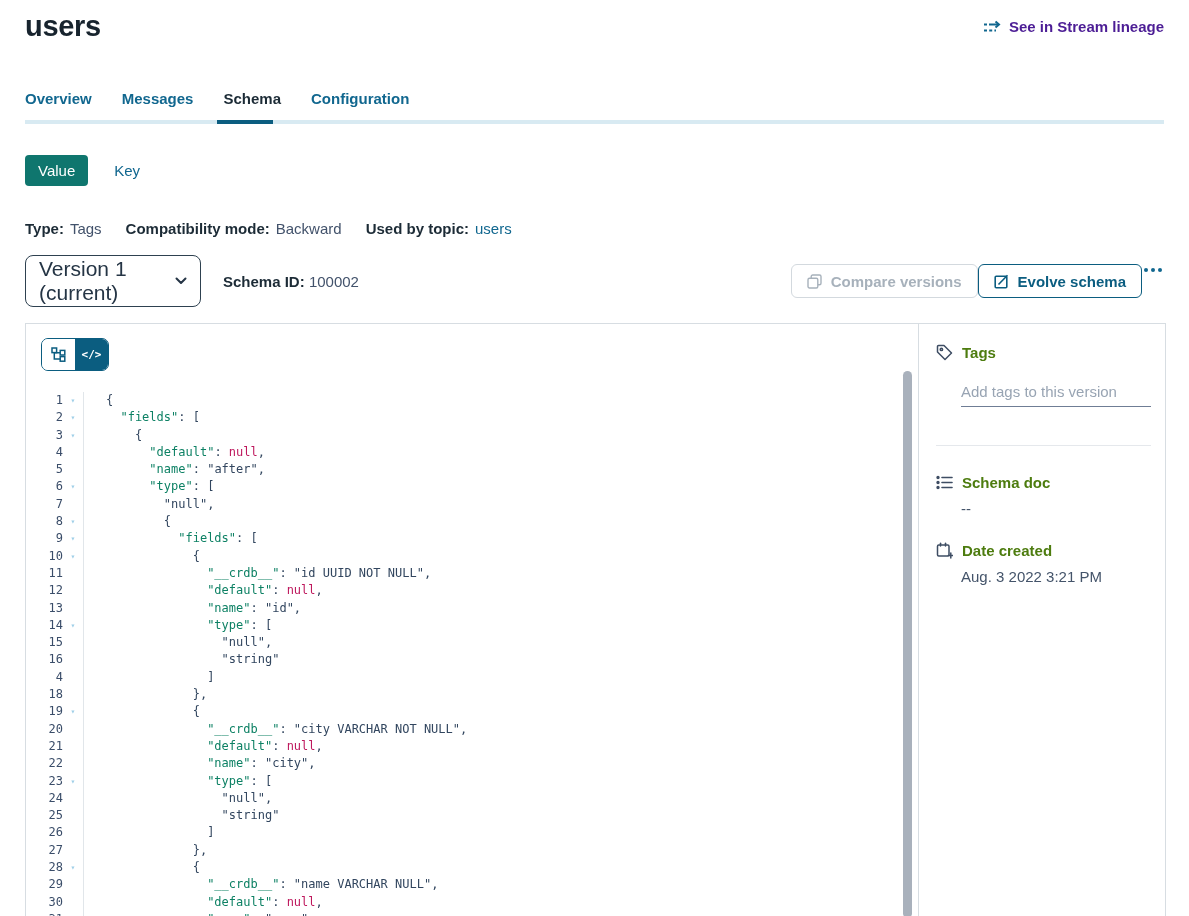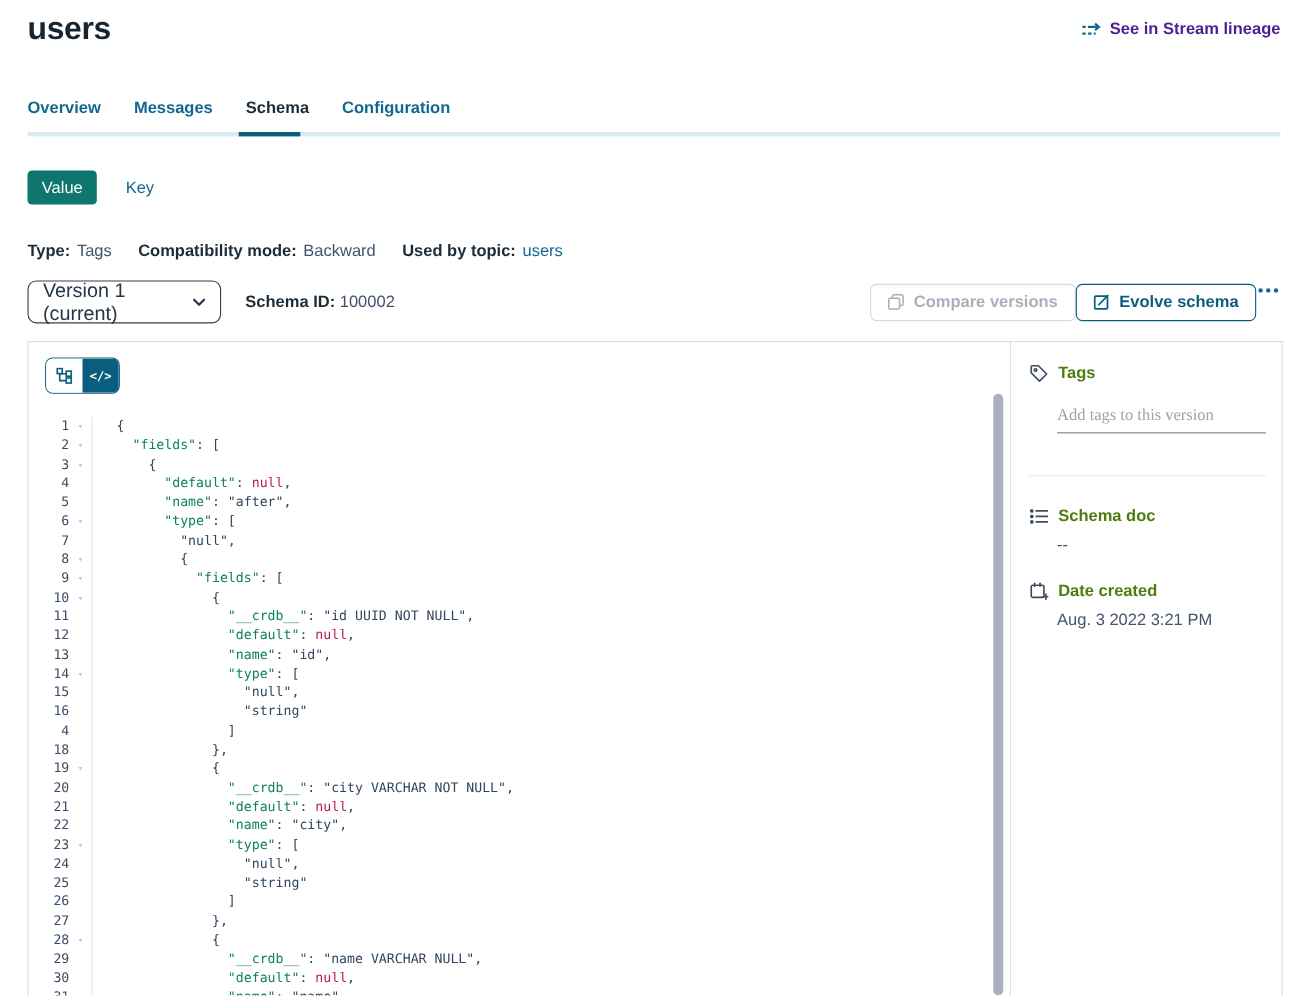--- a/index.html
+++ b/index.html
@@ -28,22 +28,22 @@
   
   .meta-row { display:flex; gap:24px; margin-top:34px; font-size:15px; }
   .meta-item { display:flex; gap:6px; }
   .meta-label { font-weight:700; color:#1c2b36; }
   .meta-value { color:#42526b; }
   .meta-value.link { color:#11678f; cursor:pointer; }
 
   
   .version-row { display:flex; justify-content:space-between; align-items:center; margin-top:18px; }
   .version-left { display:flex; align-items:center; gap:22px; }
-  .version-select { display:flex; align-items:center; justify-content:space-between; width:176px; height:39px;
-    border:1px solid #2e4150; border-radius:8px; padding:0 13px; font-size:18px; color:#253545; cursor:pointer; background:#fff; }
+  .version-select { display:flex; align-items:center; justify-content:space-between; width:176px; height:52px;
+    border:1px solid #2e4150; border-radius:8px; padding:0 13px; font-size:21px; color:#253545; cursor:pointer; background:#fff; }
   .schema-id { font-size:15px; }
   .version-right { display:flex; }
   .btn { display:flex; align-items:center; gap:9px; height:34px; padding:0 15px; border-radius:6px; font-size:15px; font-weight:600; background:#fff; cursor:pointer; }
   .btn.compare { border:1px solid #d3d9de; color:#a7b1bb; cursor:default; }
   .btn.evolve { border:1px solid #0b5d80; color:#0b5d80; }
   .more-dots { display:flex; gap:3px; cursor:pointer; padding:4px 2px; }
   .more-dots i { width:4px; height:4px; border-radius:50%; background:#11678f; display:block; }
 
   
   .main { display:flex; margin-top:16px; border:1px solid #d7dde2; border-bottom:none; height:595px; width:1141px; }
@@ -62,21 +62,21 @@
   .tk-p { color:#32465f; }
   .tk-s { color:#32465f; }
   .tk-x { color:#be185d; }
 
   .scroll-thumb { position:absolute; top:47px; right:6px; width:9px; bottom:0; border-radius:5px; background:#a9b1bc; cursor:pointer; }
 
   
   .sidebar { flex:1; padding:20px 0 0 17px; }
   .side-heading { display:flex; align-items:center; gap:9px; font-size:15px; font-weight:700; color:#4d7c0f; }
   .side-heading svg { color:#3e4d63; }
-  .tags-input { margin:20px 0 0 25px; width:190px; border:none; border-bottom:1px solid #6f7d95; font-size:15px; padding:2px 0 6px 0; color:#1c2b36; outline:none; font-family:Liberation Serif, serif; }
+  .tags-input { margin:20px 0 0 25px; width:190px; border:none; border-bottom:1px solid #6f7d95; font-size:15px; padding:2px 0 6px 0; color:#1c2b36; outline:none; font-family:Liberation Sans, sans-serif; }
   .tags-input::placeholder { color:#98a4b3; }
   .side-divider { margin-top:38px; width:215px; height:1px; background:#e5e8ec; }
   .side-value { margin:9px 0 0 25px; font-size:15px; color:#44546a; }
   .sec-schema-doc { margin-top:28px; }
   .sec-date { margin-top:25px; }
 </style>
 </head>
 <body>
 
 <div class="page">

